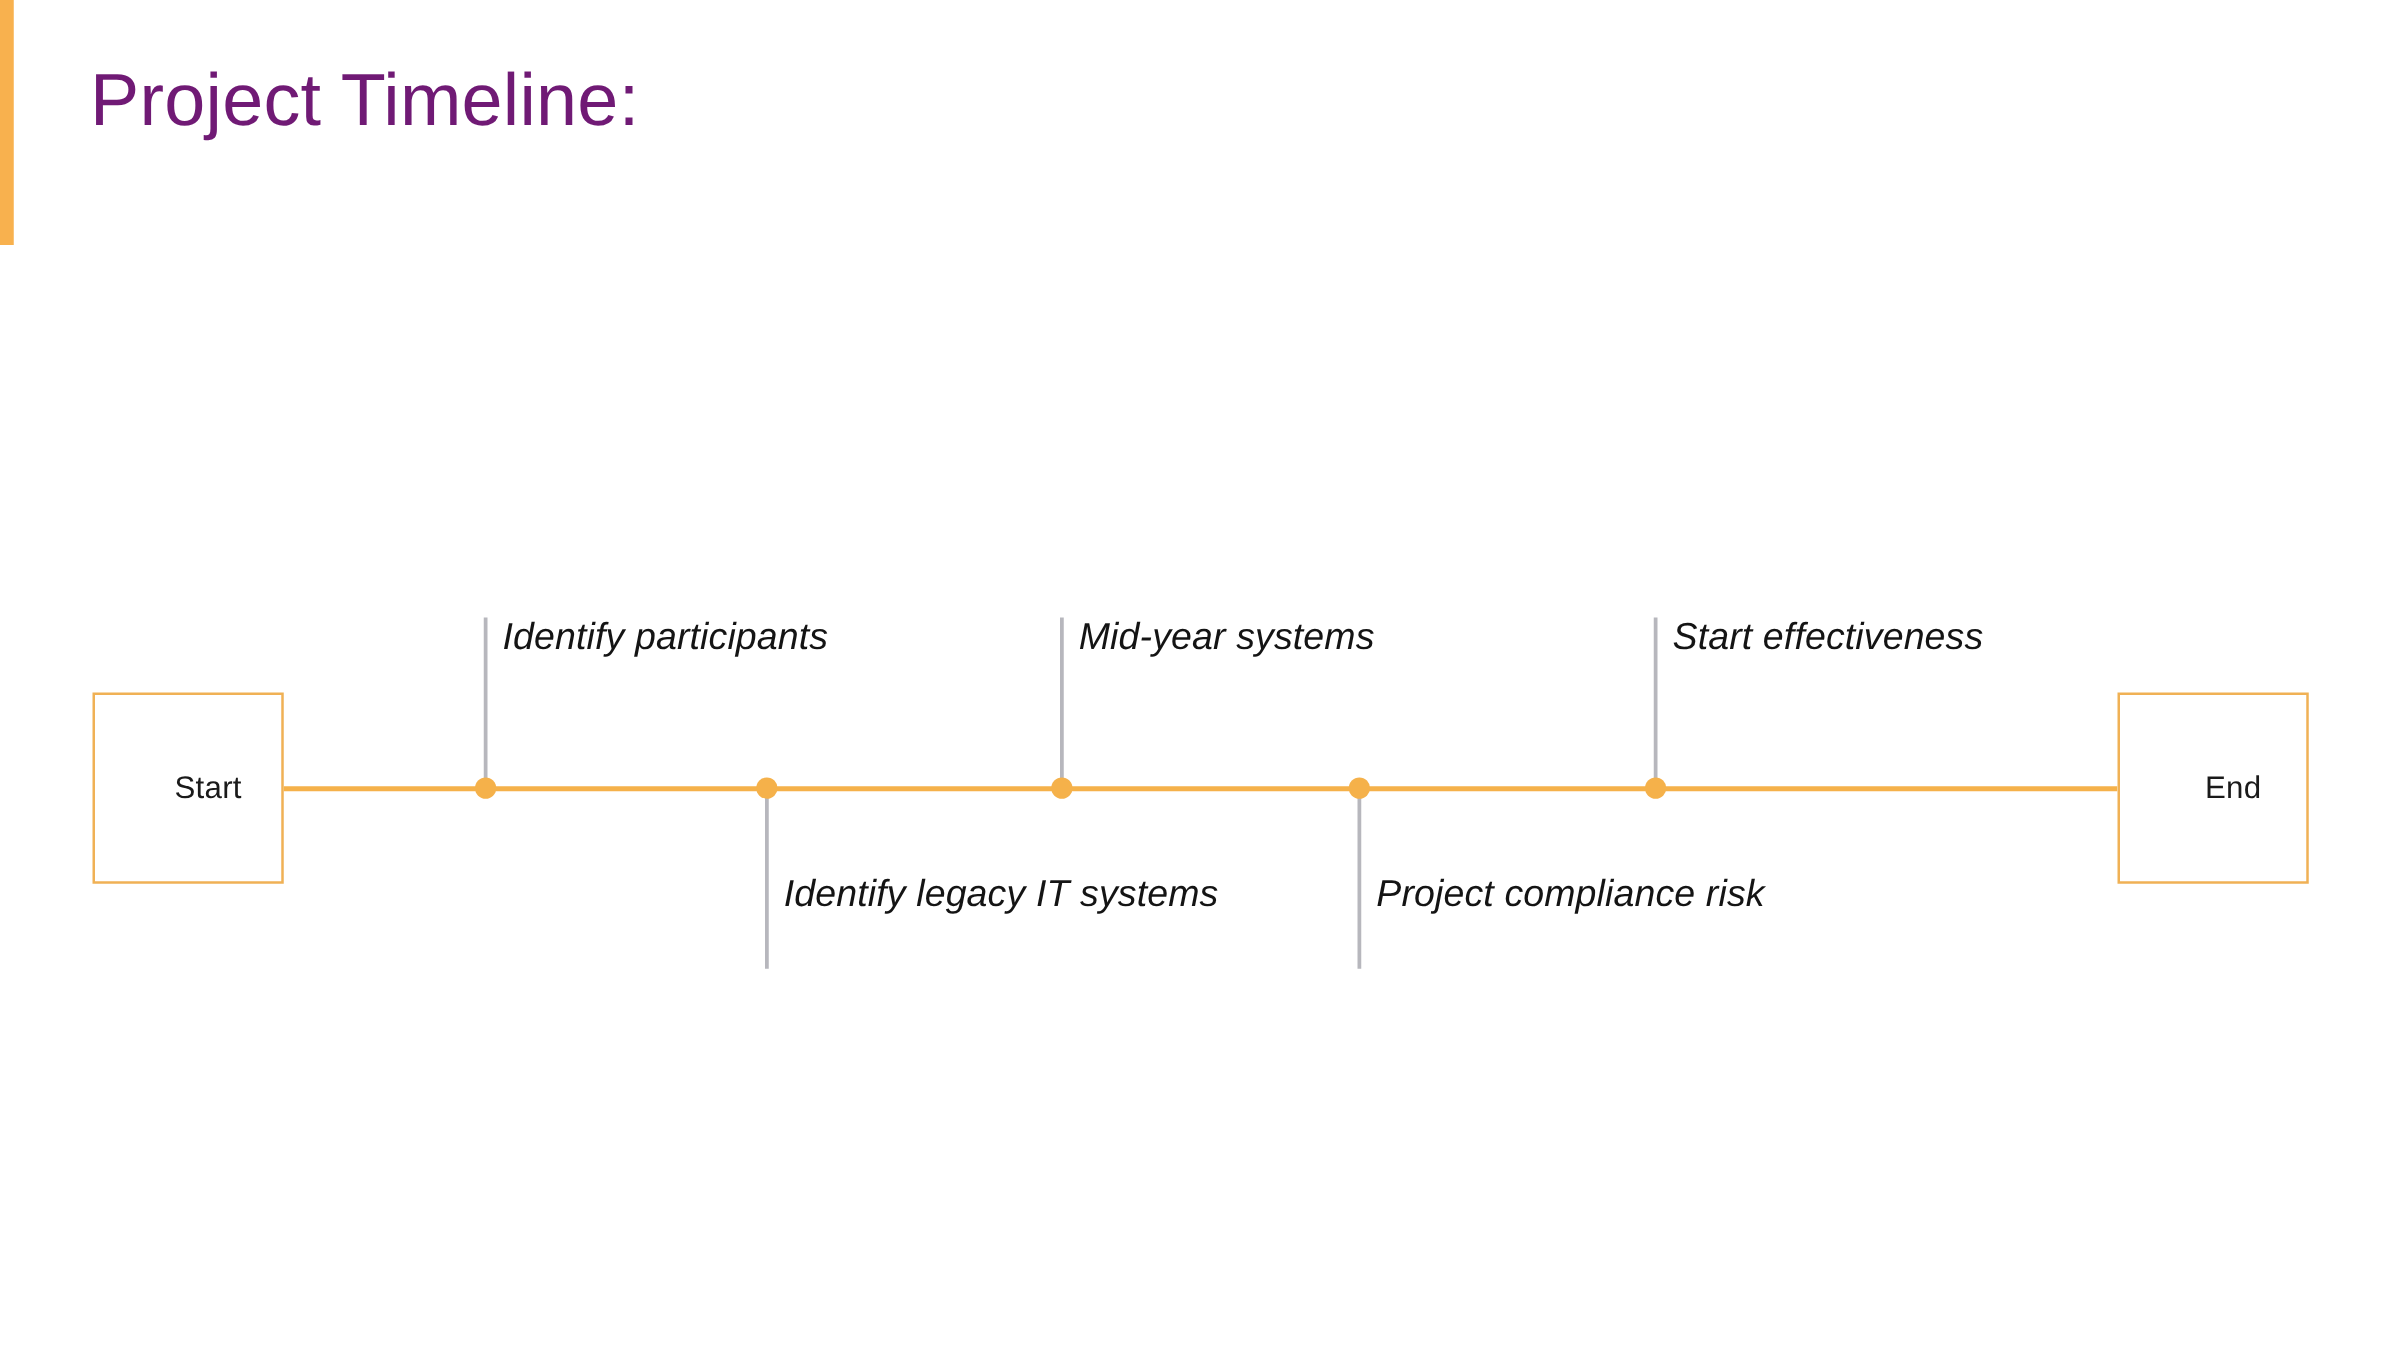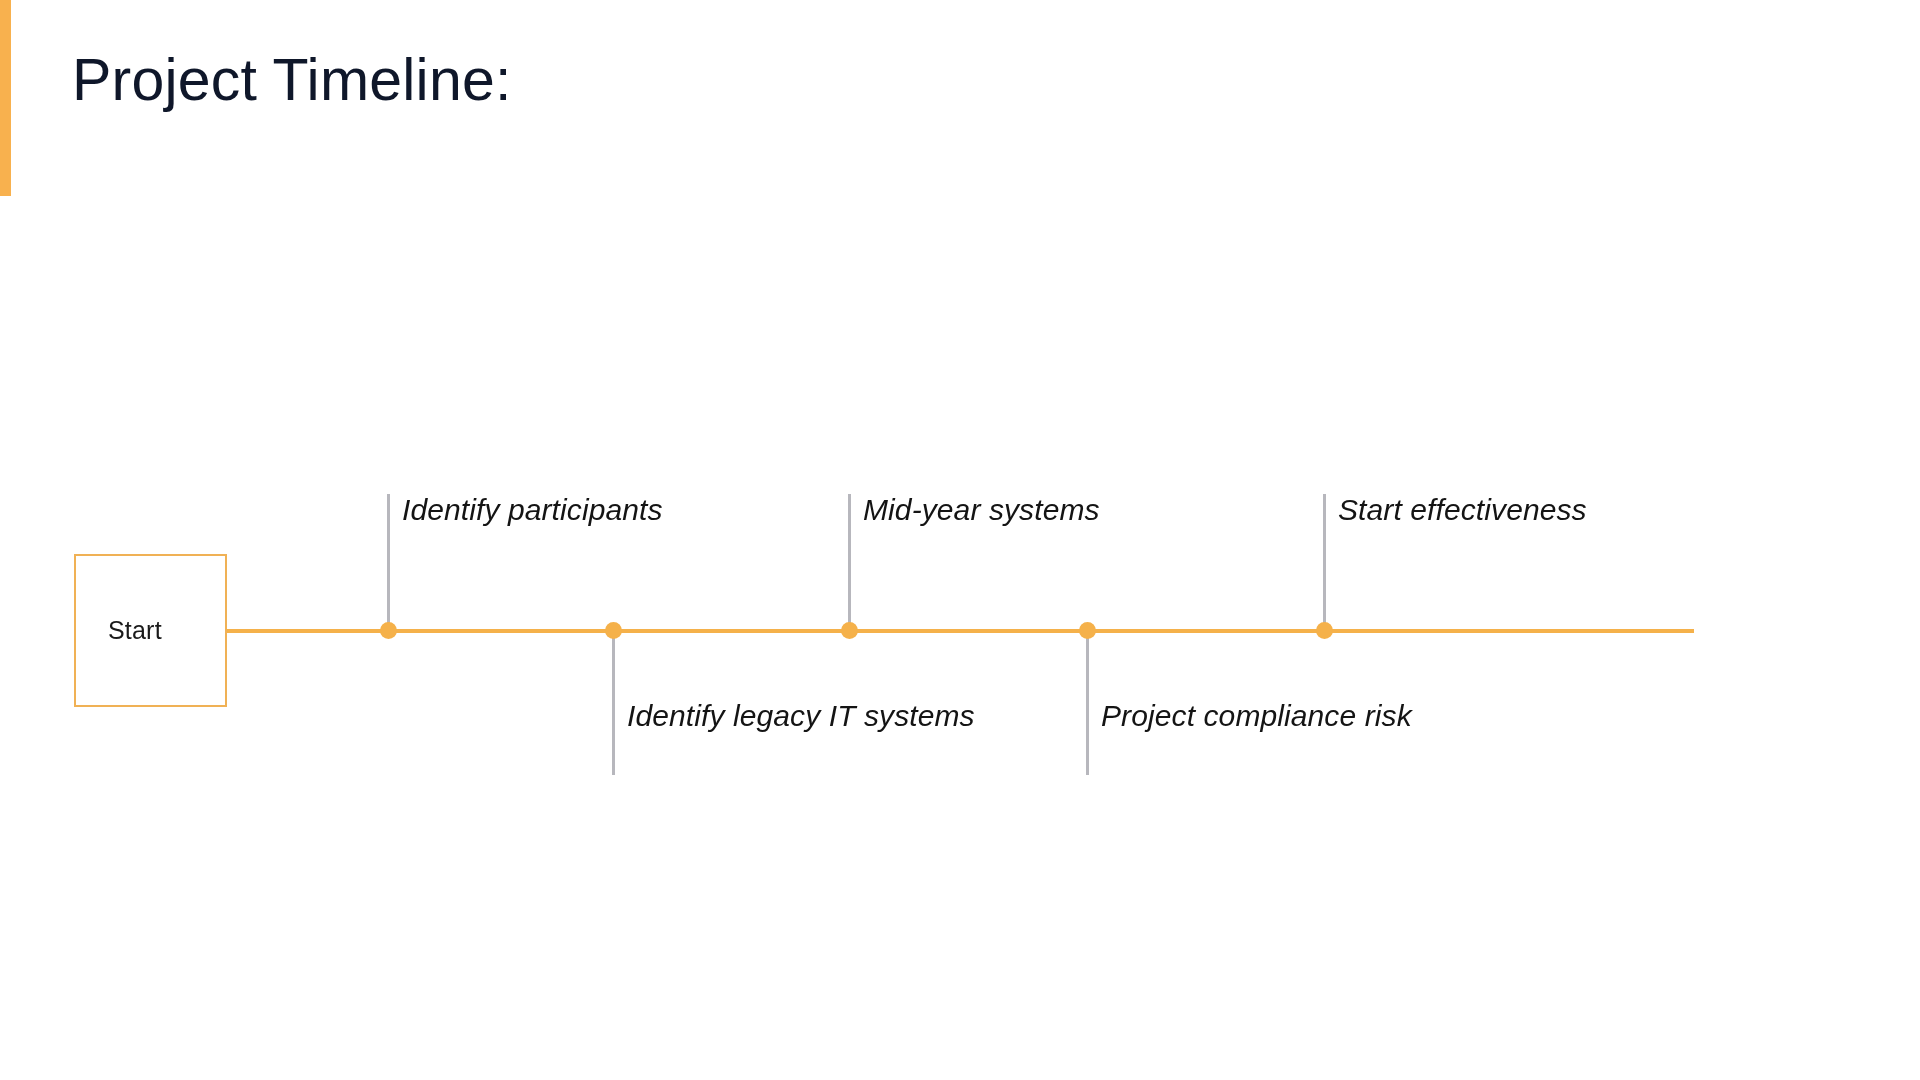--- a/index.html
+++ b/index.html
@@ -25,21 +25,21 @@
     height: 196px;
     background: #f8b14e;
   }
   #page-title {
     position: absolute;
     left: 72px;
     top: 48px;
     font-size: 59px;
     font-weight: 300;
     letter-spacing: 0.2px;
-    color: #0f172a;
+    color: #701a75;
     white-space: nowrap;
     line-height: 1.1;
   }
 
   
   #timeline {
     position: absolute;
     left: 0;
     top: 0;
     width: 1920px;
@@ -49,21 +49,21 @@
   .terminal-box {
     position: absolute;
     width: 153px;
     height: 153px;
     top: 554px;
     border: 2px solid #f0b155;
     background: #ffffff;
     box-sizing: border-box;
     display: flex;
     align-items: center;
-    justify-content: flex-start;
+    justify-content: center;
     padding-left: 32px;
   }
   .terminal-box .terminal-label {
     font-size: 25px;
     font-weight: 400;
     color: #1a1a1a;
     letter-spacing: 0.2px;
   }
   #start-box { left: 74px; }
   #end-box   { left: 1694px; }
@@ -129,20 +129,23 @@
 <div id="page-title">Project Timeline:</div>
 
 <div id="timeline">
 
   <div class="terminal-box" id="start-box">
     <span class="terminal-label">Start</span>
   </div>
 
   <div id="timeline-axis"></div>
 
+  <div class="terminal-box" id="end-box">
+    <span class="terminal-label">End</span>
+  </div>
 
   <div id="milestone-layer">
       <div class="milestone above" style="left: 388px;">
         <div class="connector"></div>
         <div class="dot"></div>
         <div class="milestone-label">Identify participants</div>
       </div>
       <div class="milestone below" style="left: 613px;">
         <div class="connector"></div>
         <div class="dot"></div>

